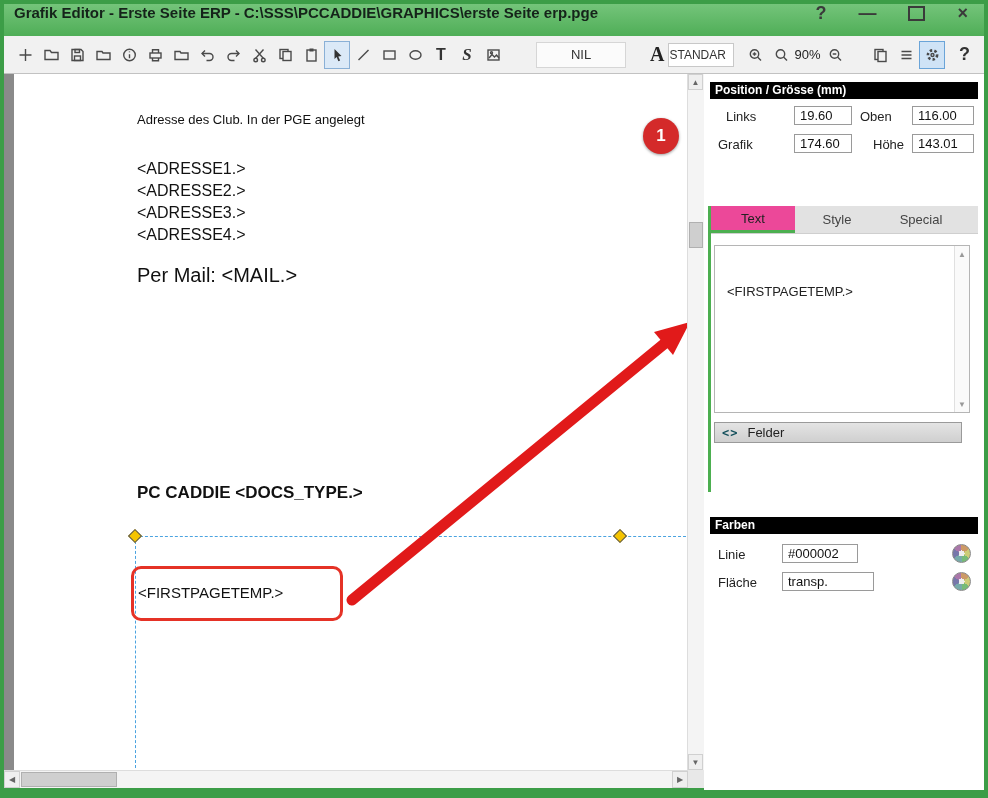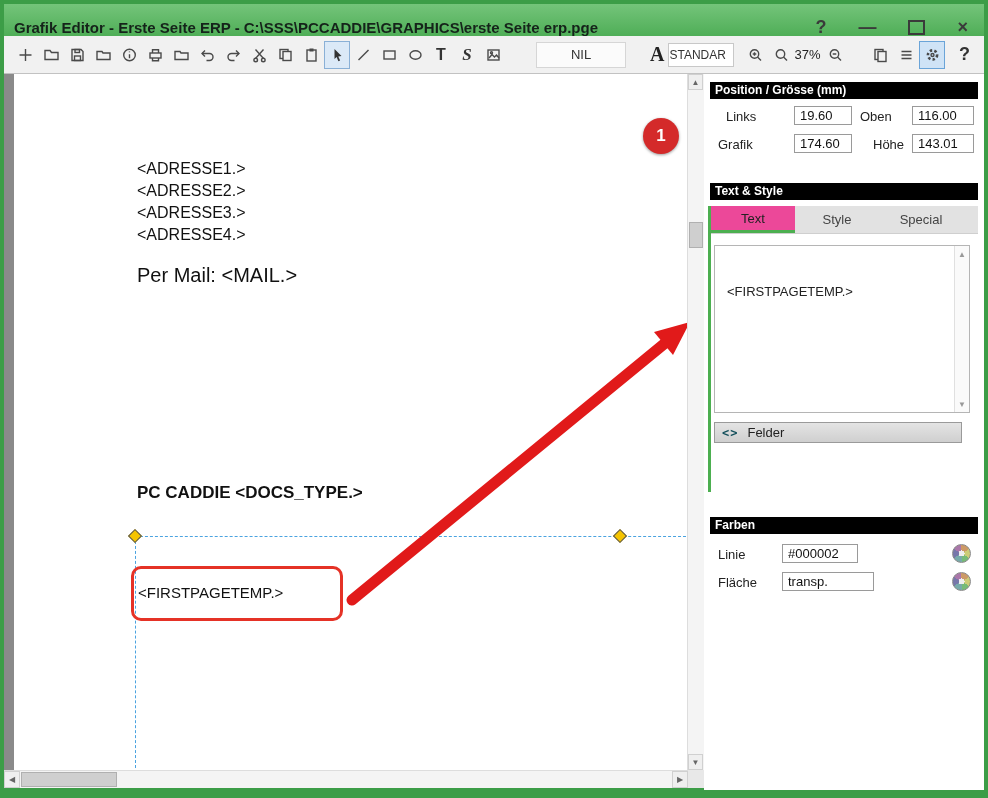--- a/index.html
+++ b/index.html
@@ -1,20 +1,20 @@
 <!DOCTYPE html>
 <html><head>
 <meta charset="utf-8">
 <style>
   html,body{margin:0;padding:0;background:#d8d8d8;font-family:"Liberation Sans",sans-serif;}
   #app{position:relative;width:988px;height:798px;background:#3c9d47;overflow:hidden;}
 
   
   .titlebar{position:absolute;left:4px;top:4px;width:980px;height:32px;
-    background:linear-gradient(#74c47a,#4fae57);display:flex;align-items:flex-end;}
+    background:linear-gradient(#74c47a,#4fae57);display:flex;align-items:flex-start;}
   .title{font-size:15px;font-weight:700;color:#15231a;padding-left:10px;white-space:nowrap;}
   .controls{margin-left:auto;display:flex;align-items:center;gap:32px;padding-right:16px;color:#3a3a3a;}
   .ctrl{font-size:18px;font-weight:700;line-height:1;cursor:default;}
   .maxbox{width:13px;height:11px;border:2px solid #3a3a3a;}
 
   
   .toolbar{position:absolute;left:4px;top:36px;width:980px;height:38px;background:#f1f1f1;
     border-bottom:1px solid #c2c2c2;display:flex;align-items:center;padding:0 8px;box-sizing:border-box;}
   .tbtn{width:26px;height:28px;display:flex;align-items:center;justify-content:center;flex:0 0 auto;}
   .tbtn svg{display:block;}
@@ -215,21 +215,21 @@
           <circle cx="7" cy="7" r="4.2"></circle>
           <path d="M10 10l3.5 3.5M5.2 7h3.6M7 5.2v3.6"></path>
         </svg>
       </span>
     <span class="tbtn">
         <svg width="17" height="16" viewBox="0 0 16 16">
           <circle cx="7" cy="7" r="4.2"></circle>
           <path d="M10 10l3.5 3.5"></path>
         </svg>
       </span>
-    <span class="zoom-label">37%</span>
+    <span class="zoom-label">90%</span>
     <span class="tbtn">
         <svg width="17" height="16" viewBox="0 0 16 16">
           <circle cx="7" cy="7" r="4.2"></circle>
           <path d="M10 10l3.5 3.5M5.2 7h3.6"></path>
         </svg>
       </span>
 
     <span class="tbtn push">
         <svg width="17" height="16" viewBox="0 0 16 16">
           <rect x="2.5" y="2.5" width="8" height="10"></rect>
@@ -246,20 +246,21 @@
           <circle cx="8" cy="8" r="4.6" style="stroke-width:2.6;stroke-dasharray:2.4 2.2"></circle>
           <circle cx="8" cy="8" r="1.5"></circle>
         </svg>
       </span>
     <span class="help-btn">?</span>
   </div>
 
   <div class="canvas-wrap">
     <div class="left-strip"></div>
 
+    <div class="doc-text note">Adresse des Club. In der PGE angelegt</div>
 
     <div class="doc-text addr">
       <div>&lt;ADRESSE1.&gt;</div>
       <div>&lt;ADRESSE2.&gt;</div>
       <div>&lt;ADRESSE3.&gt;</div>
       <div>&lt;ADRESSE4.&gt;</div>
     </div>
 
     <div class="doc-text mail">Per Mail: &lt;MAIL.&gt;</div>
     <div class="doc-text heading">PC CADDIE &lt;DOCS_TYPE.&gt;</div>
@@ -298,21 +299,20 @@
     <div class="hdr hdr-pos">Position / Grösse (mm)</div>
     <span class="plabel" style="left:22px;top:35px;">Links</span>
     <div class="pinput" style="left:90px;top:32px;width:58px;">19.60</div>
     <span class="plabel" style="left:156px;top:35px;">Oben</span>
     <div class="pinput" style="left:208px;top:32px;width:62px;">116.00</div>
     <span class="plabel" style="left:14px;top:63px;">Grafik</span>
     <div class="pinput" style="left:90px;top:60px;width:58px;">174.60</div>
     <span class="plabel" style="left:156px;top:63px;margin-left:13px;">Höhe</span>
     <div class="pinput" style="left:208px;top:60px;width:62px;">143.01</div>
 
-    <div class="hdr hdr-ts">Text &amp; Style</div>
     <div class="vline"></div>
     <div class="tabbar">
       <div class="tab tab-active">Text</div>
       <div class="tab">Style</div>
       <div class="tab">Special</div>
     </div>
 
     <div class="ta">
       <div class="ta-content">&lt;FIRSTPAGETEMP.&gt;</div>
       <div class="ta-scroll">

